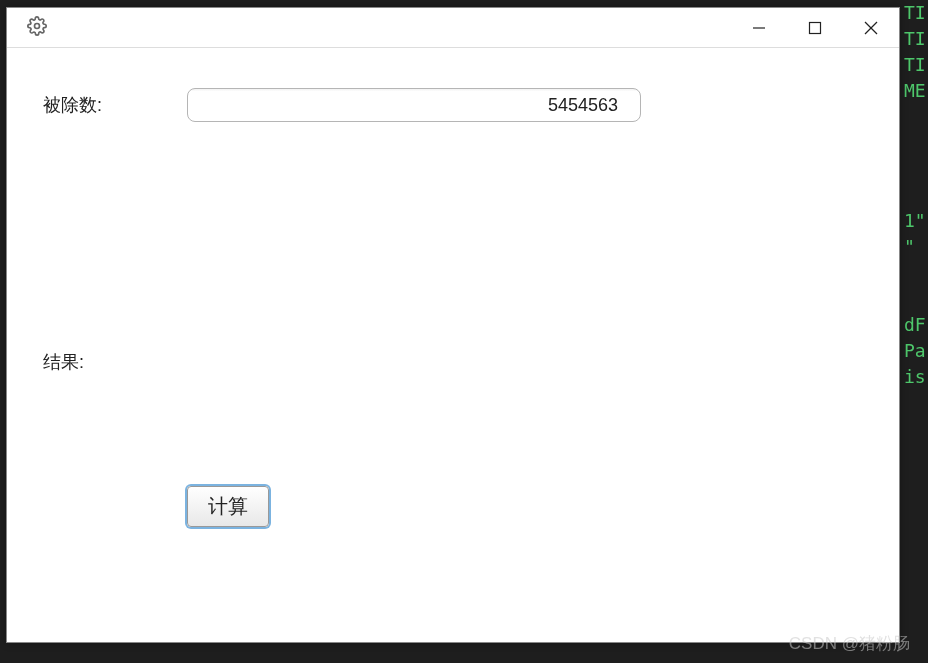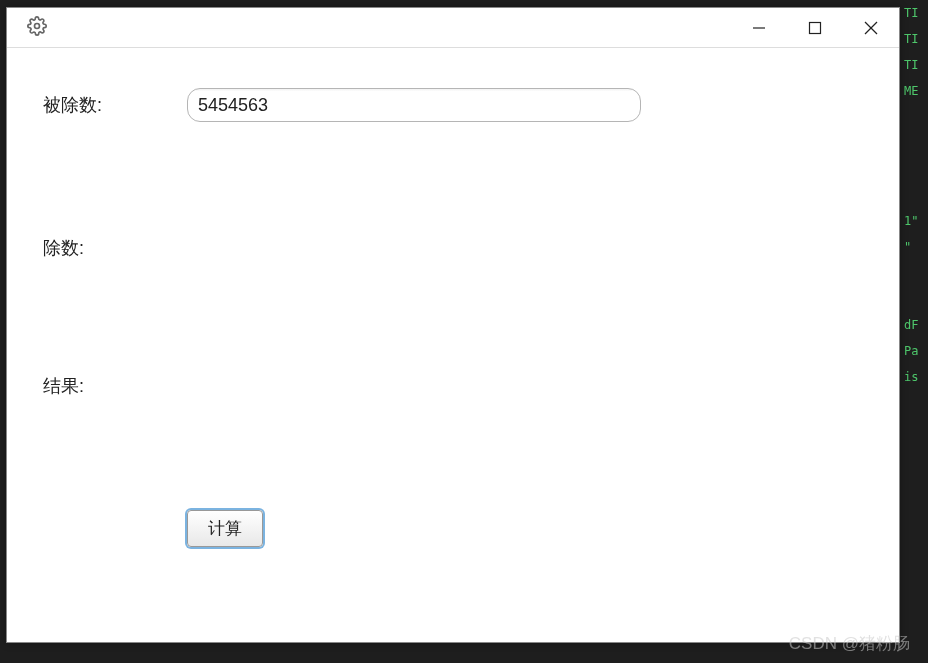--- a/index.html
+++ b/index.html
@@ -71,31 +71,32 @@
     }
     .label {
       width: 144px;
       font-size: 18px;
       color: #222;
     }
     .text-input {
       width: 454px;
       height: 34px;
       border: 1px solid #b5b5b5;
-      border-radius: 13px;
-      padding: 0 10px;
+      border-radius: 8px;
+      padding: 0 22px;
       font-size: 18px;
       color: #222;
       background: linear-gradient(to bottom, #f2f2f2 0%, #ffffff 8%);
       outline: none;
+      text-align: right;
     }
     .calc-button {
       margin-left: 144px;
       padding: 6px 20px;
-      font-size: 17px;
+      font-size: 20px;
       color: #222;
       background: linear-gradient(to bottom, #ffffff, #e8e8e8);
       border: 1px solid #999;
       border-radius: 4px;
       cursor: pointer;
       box-shadow: 0 0 0 2px #7bb3e0;
     }
     .watermark {
       position: absolute;
       right: 18px;
@@ -106,21 +107,21 @@
       text-align: right;
     }
     .bg-code {
       position: absolute;
       right: 0;
       top: 0;
       width: 24px;
       height: 660px;
       color: #4ec76b;
       font-family: monospace;
-      font-size: 12px;
+      font-size: 18px;
       line-height: 26px;
       overflow: hidden;
       white-space: pre;
       pointer-events: none;
     }
   </style>
 </head>
 <body>
 
 <div class="bg-code">TI
@@ -168,21 +169,20 @@
       </div>
     </div>
   </div>
 
   <div class="content">
     <div class="row">
       <div class="label">被除数:</div>
       <input class="text-input" type="text" value="5454563" style="">
     </div>
     <div class="row">
-      <div class="label">除数:</div>
     </div>
     <div class="row row-result">
       <div class="label">结果:</div>
     </div>
     <button class="calc-button">计算</button>
   </div>
 </div>
 
 <div class="watermark">CSDN @猪粉肠</div>
 

